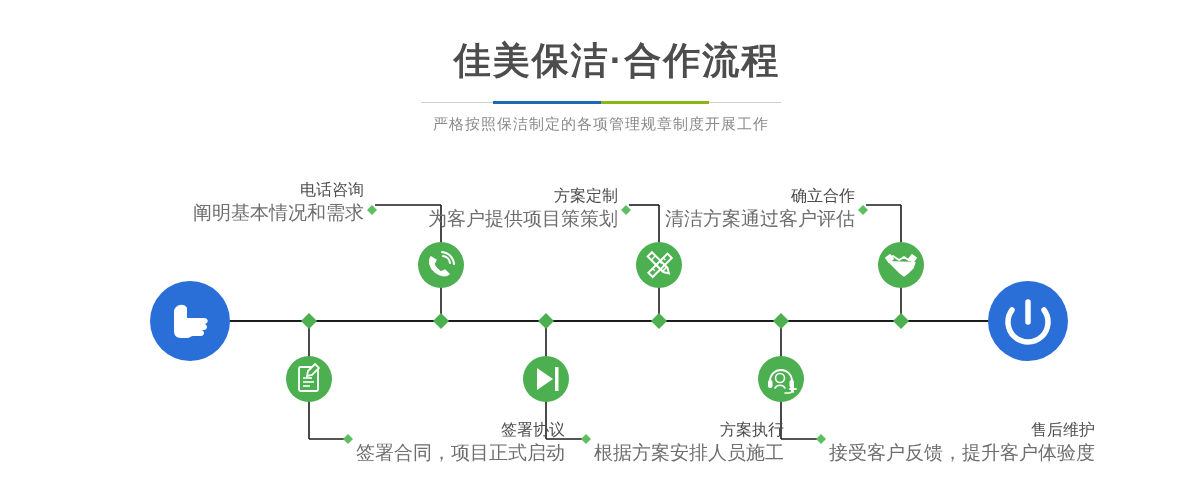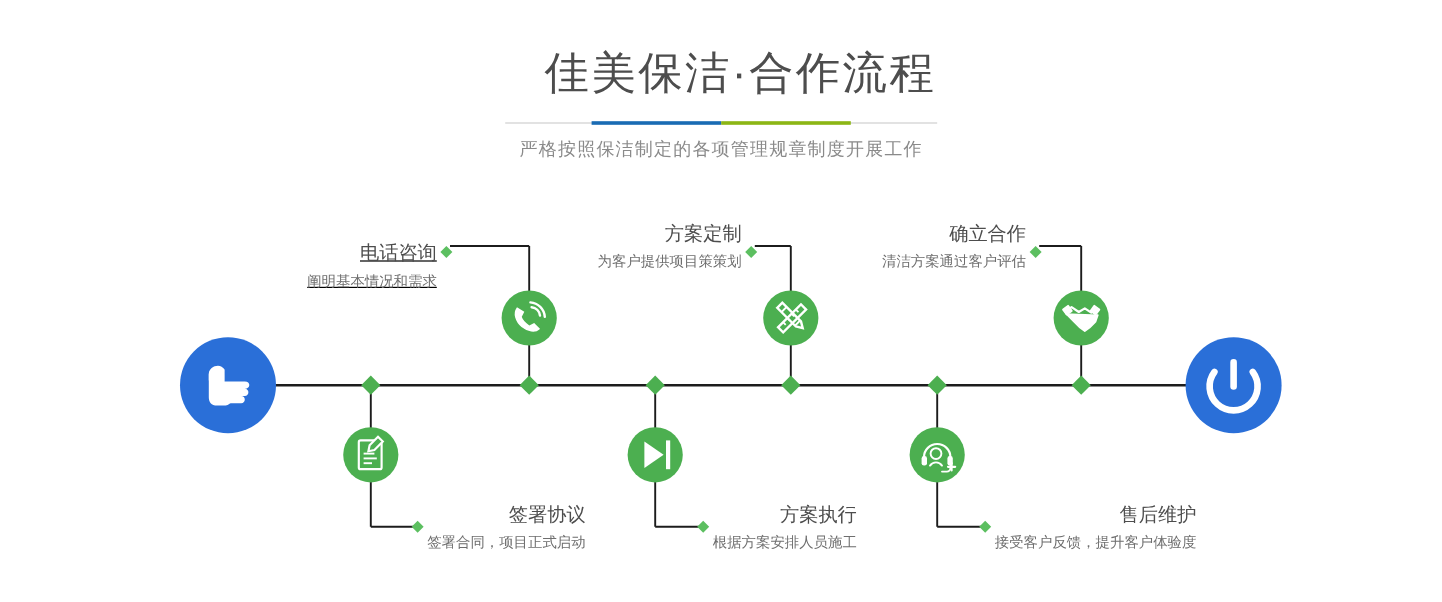--- a/index.html
+++ b/index.html
@@ -15,21 +15,21 @@
   .header{
     position:absolute;left:0;top:0;width:1202px;
     text-align:center;
   }
   .title{
     margin:0;padding-top:38px;
     font-size:37px;
     line-height:46px;
     letter-spacing:2px;
     color:#4d4d4d;
-    font-weight:normal;
+    font-weight:bold;
     padding-left:32px;
   }
   .divider{
     position:relative;
     width:360px;
     height:1px;
     margin:18px auto 0 auto;
     background:#cfcfcf;
   }
   .divider .seg-blue{
@@ -58,21 +58,21 @@
   .lbl{
     position:absolute;
     white-space:nowrap;
   }
   .lbl .t{
     font-size:16px;
     color:#4d4d4d;
     line-height:20px;
   }
   .lbl .d{
-    font-size:12px;
+    font-size:19px;
     color:#6e6e6e;
     line-height:19px;
     margin-top:3px;
   }
   .lbl.top{text-align:right;}
   .lbl.bot{text-align:right;}
 </style>
 </head>
 <body>
 
@@ -217,21 +217,21 @@
         <path d="M 11 9 L 11 11 A 3 3 0 0 1 8 14 L 4 14" stroke-width="1.6"></path>
         <circle cx="-1" cy="-1" r="4.5" stroke-width="1.6"></circle>
         <path d="M -6 9 A 6 6 0 0 1 4 9" stroke-width="1.6"></path>
         <line x1="9" y1="10" x2="15" y2="10" stroke-width="1.8"></line>
         <line x1="12" y1="7" x2="12" y2="13" stroke-width="1.8"></line>
       </g>
     </g>
 
   </svg>
 
-  <div class="lbl top" style="right:838px;top:52px;text-decoration:underline;">
+  <div class="lbl top" style="right:838px;top:30px;">
     <div class="t">电话咨询</div>
     <div class="d">阐明基本情况和需求</div>
   </div>
 
   <div class="lbl top" style="right:347px;top:36px;">
     <div class="t">确立合作</div>
     <div class="d">清洁方案通过客户评估</div>
   </div>
 
   <div class="lbl top" style="right:584px;top:36px;">

